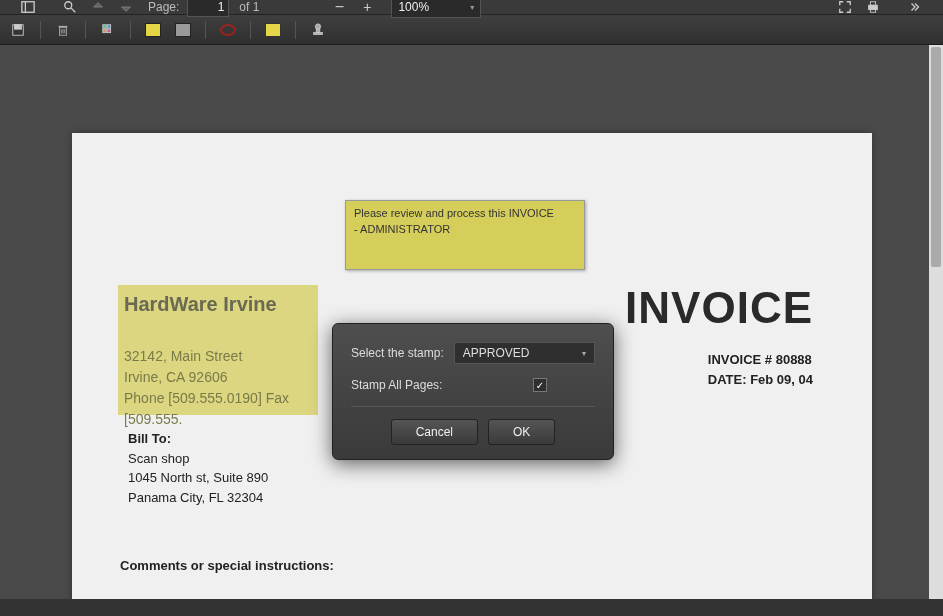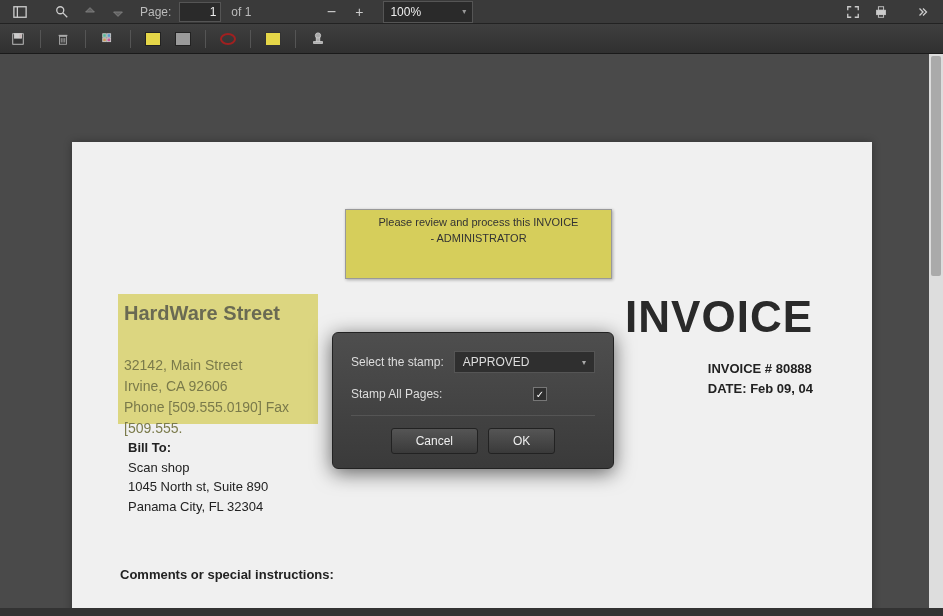--- a/index.html
+++ b/index.html
@@ -1,24 +1,24 @@
 <!DOCTYPE html>
 <html><head>
 <meta charset="utf-8">
 <style>
   * { box-sizing: border-box; margin: 0; padding: 0; }
   html, body { width: 943px; height: 616px; overflow: hidden; font-family: Arial, sans-serif; background: #333; }
   
   
   .toolbar-top {
-    height: 24px;
+    height: 15px;
     background: #3a3a3a;
     display: flex;
     align-items: center;
-    padding: 0 8px;
+    padding: 0 16px;
     gap: 4px;
     color: #bbb;
     font-size: 12px;
     border-bottom: 1px solid #222;
   }
   .toolbar-top .icon-btn {
     width: 24px; height: 24px;
     display: flex; align-items: center; justify-content: center;
     cursor: pointer;
     color: #ccc;
@@ -94,29 +94,28 @@
     left: 72px; top: 88px;
     width: 800px; height: 900px;
     background: #f0f0f0;
     box-shadow: 0 0 8px rgba(0,0,0,.3);
   }
 
   
   .sticky-note {
     position: absolute;
     left: 345px; top: 155px;
-    width: 267px; height: 70px;
+    width: 240px; height: 70px;
     background: #d6ce5b;
     border: 1px solid #999;
     box-shadow: 1px 1px 3px rgba(0,0,0,.3);
     padding: 6px 8px;
     font-size: 11px;
     color: #333;
     z-index: 5;
-    text-align: center;
   }
   .sticky-note .line2 { margin-top: 4px; }
 
   
   .company-block {
     position: absolute;
     left: 118px; top: 240px;
     width: 200px; height: 130px;
     background: rgba(214,206,91,0.75);
     padding: 8px 6px;
@@ -346,21 +345,21 @@
 <div class="viewport">
 
   <div class="page"></div>
 
   <div class="sticky-note">
     <div>Please review and process this INVOICE</div>
     <div class="line2">- ADMINISTRATOR</div>
   </div>
 
   <div class="company-block">
-    <div class="company-name">HardWare Street</div>
+    <div class="company-name">HardWare Irvine</div>
     <div class="company-addr">
       <div>32142, Main Street</div>
       <div>Irvine, CA 92606</div>
       <div>Phone [509.555.0190]  Fax [509.555.</div>
     </div>
   </div>
 
   <div class="invoice-heading">INVOICE</div>
   <div class="invoice-meta">
     <div>INVOICE # 80888</div>

